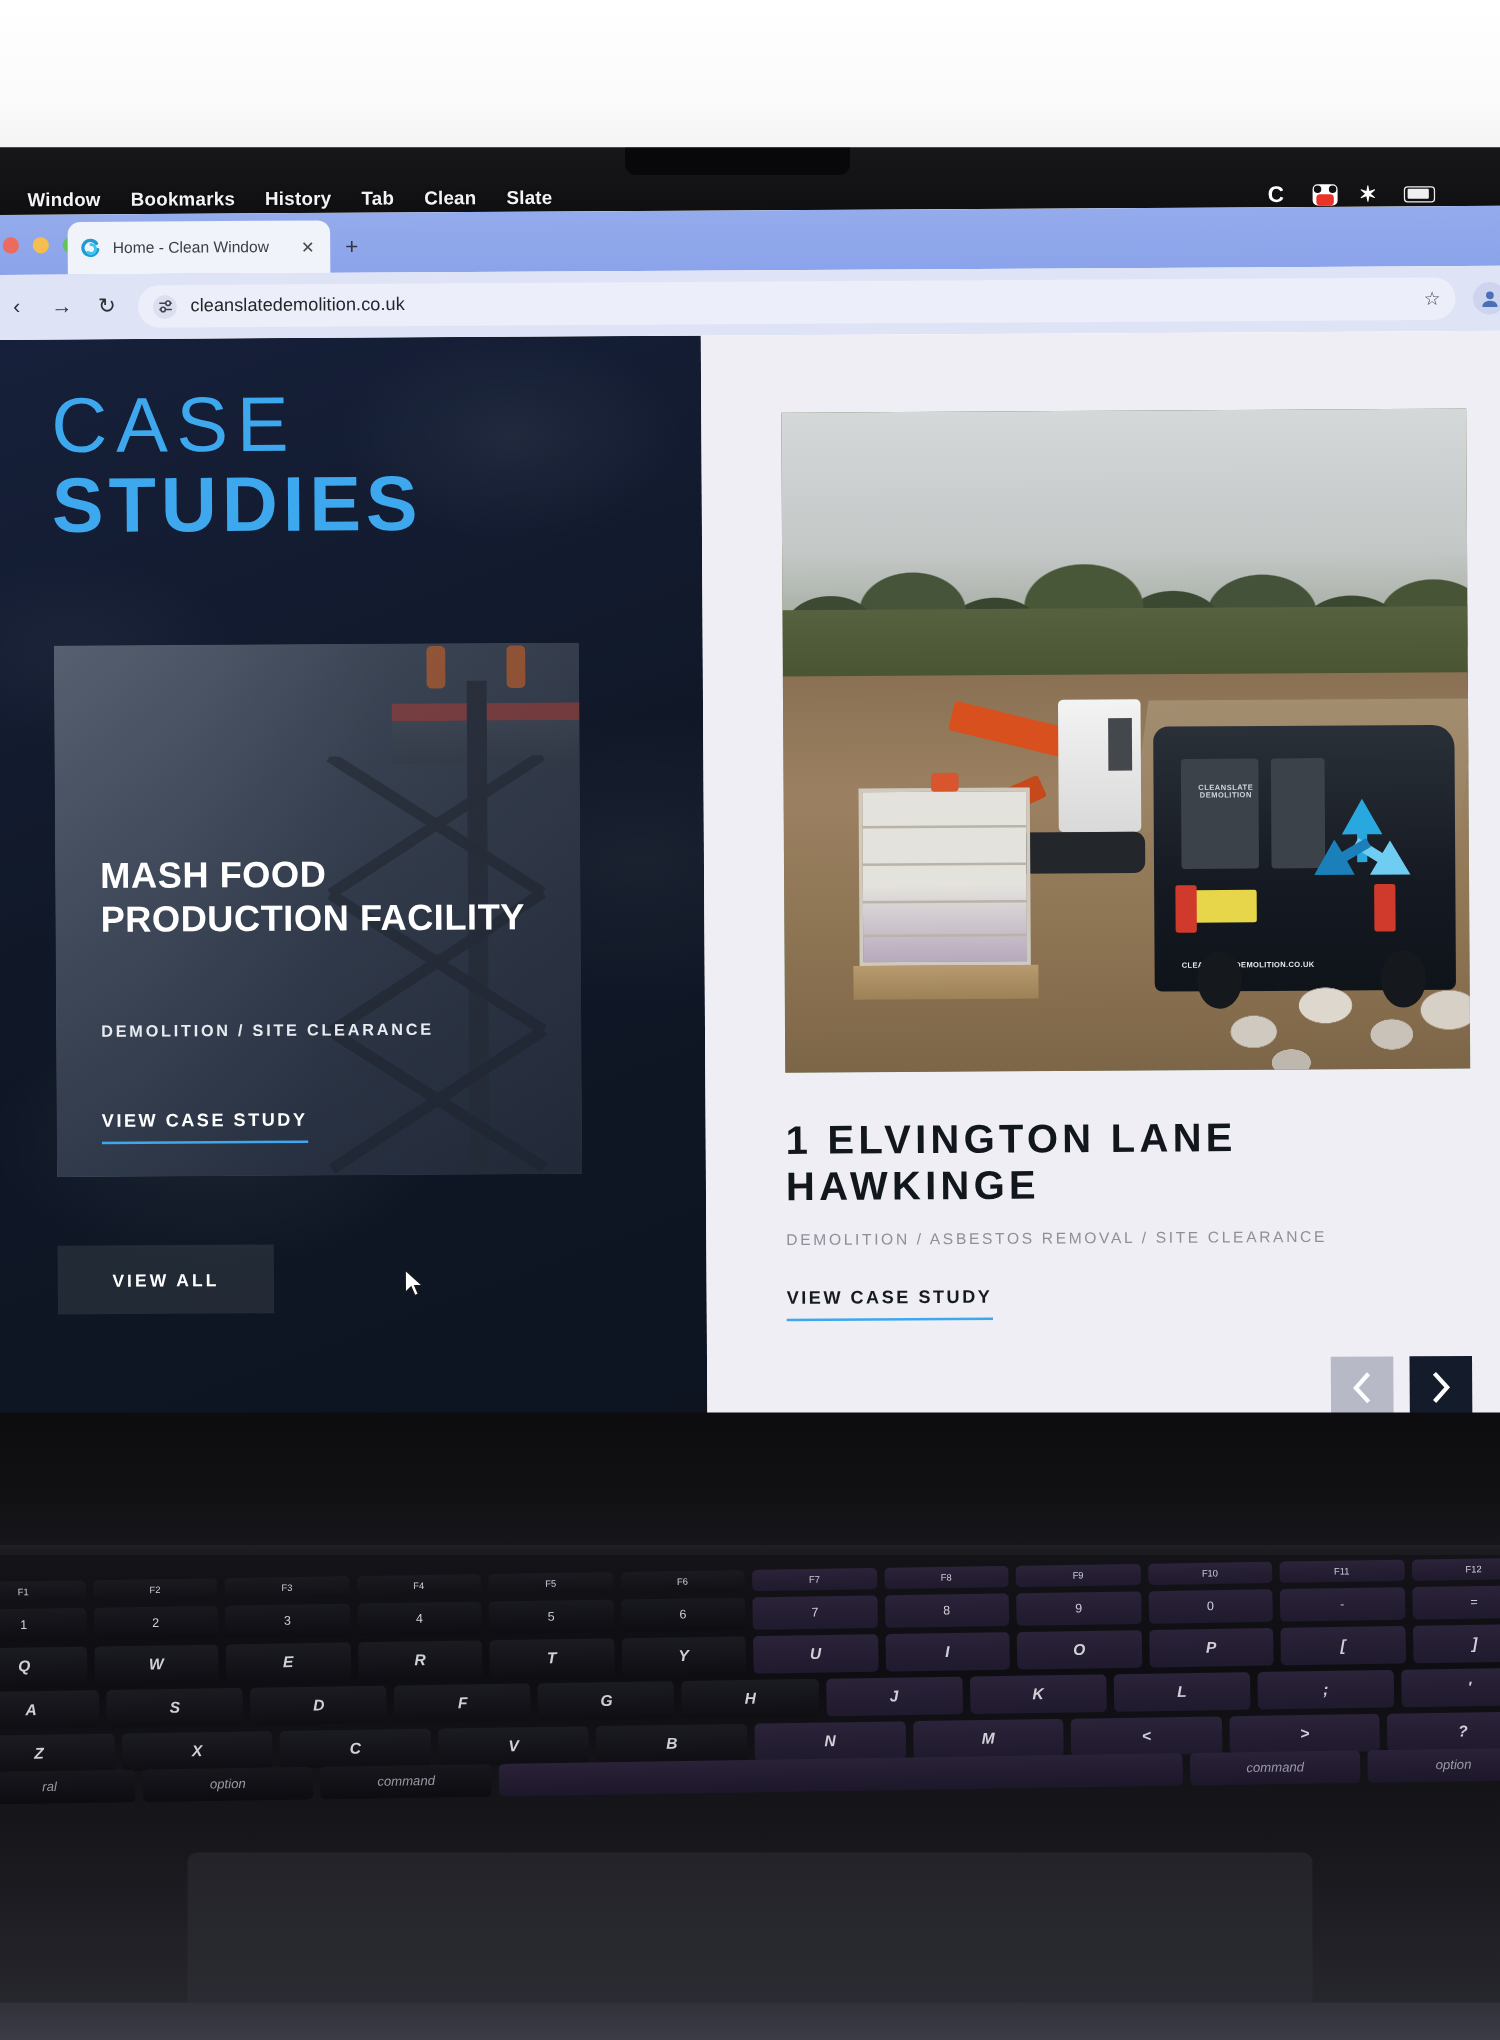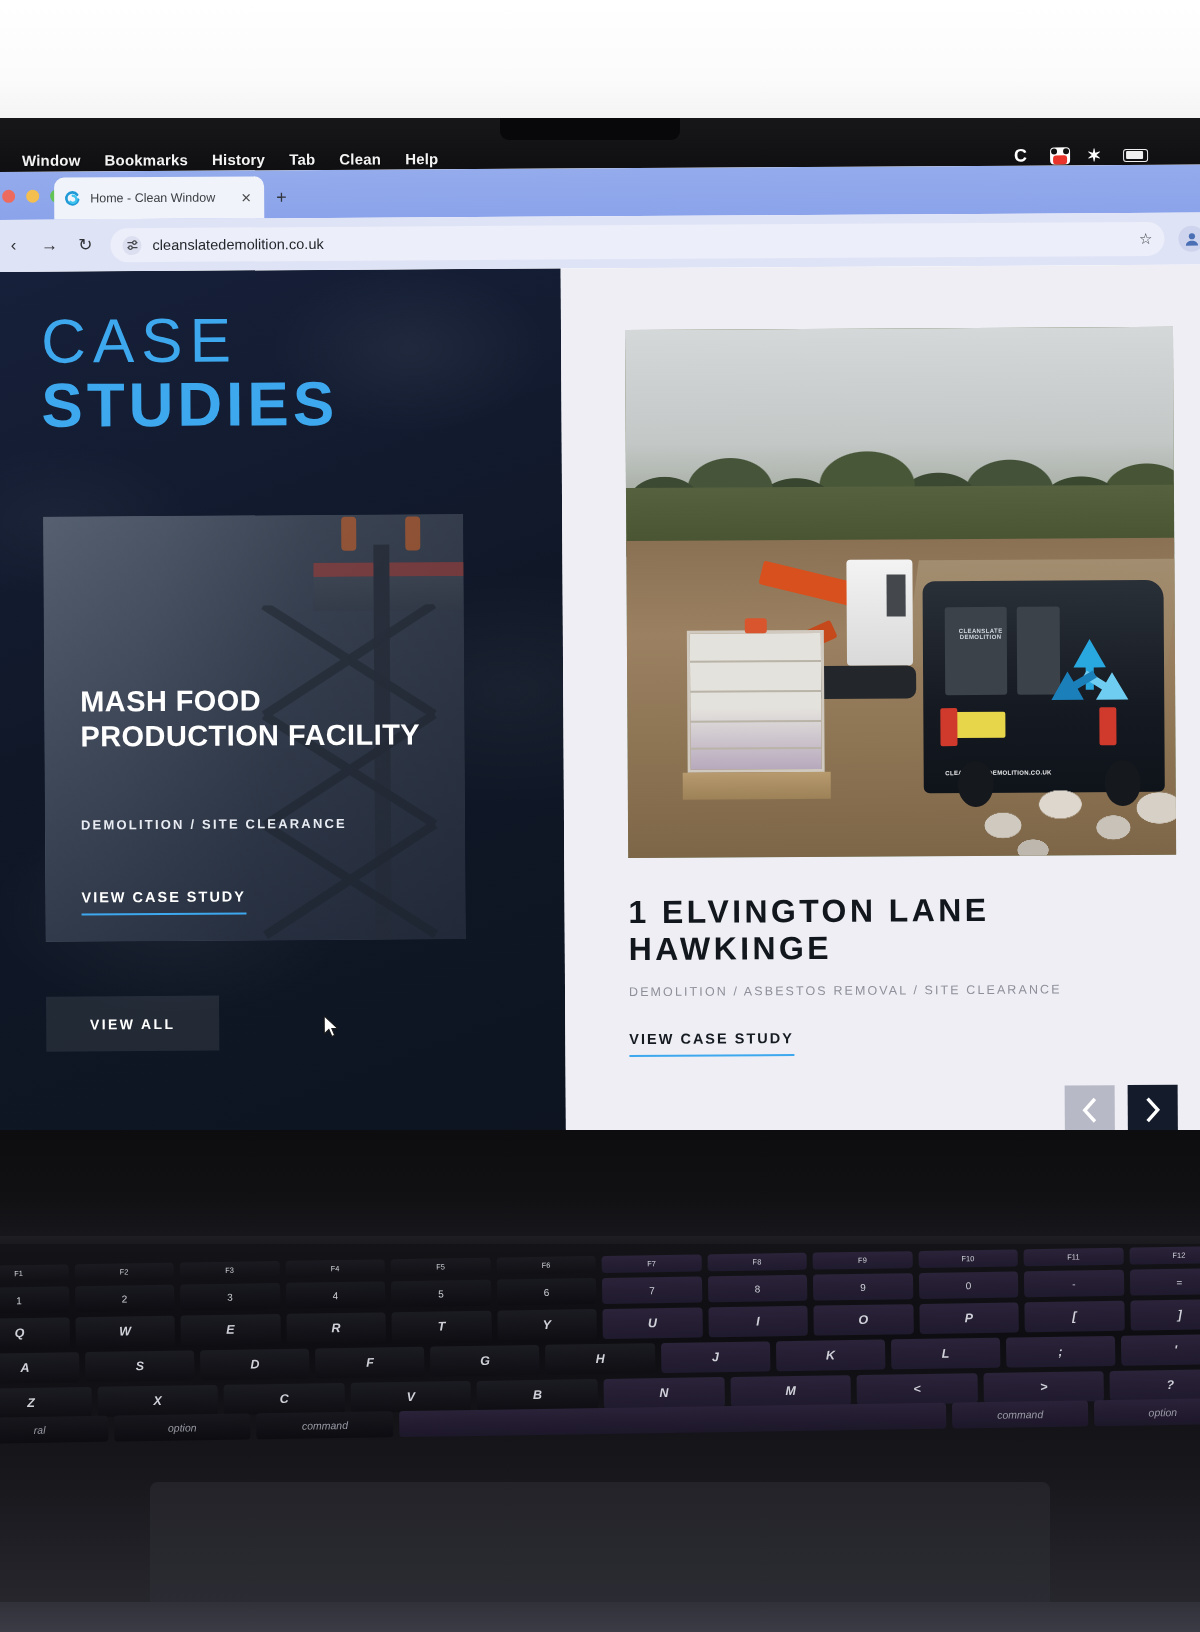--- a/index.html
+++ b/index.html
@@ -255,21 +255,21 @@
 
     <div class="bezel-top">
       <div class="notch"></div>
       <div class="menubar">
         <span class="mi first">w</span>
         <span class="mi">Window</span>
         <span class="mi">Bookmarks</span>
         <span class="mi">History</span>
         <span class="mi">Tab</span>
         <span class="mi">Clean</span>
-        <span class="mi">Help</span>
+        <span class="mi">Slate</span>
         <span class="spacer"></span>
         <span class="status-icons">
           <span class="st-ico ico-c">C</span>
           <span class="st-ico ico-badge">
               <i></i>
             </span>
           <span class="st-ico ico-bt">✶</span>
           <span class="ico-batt"></span>
         </span>
       </div>

